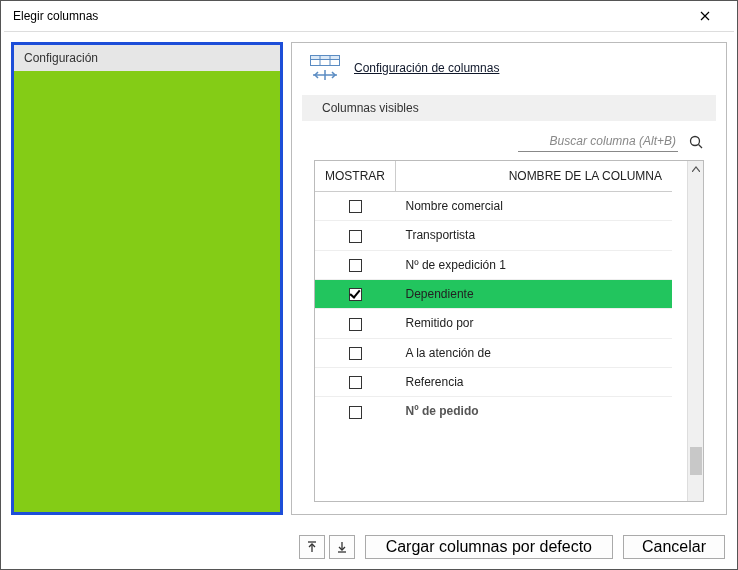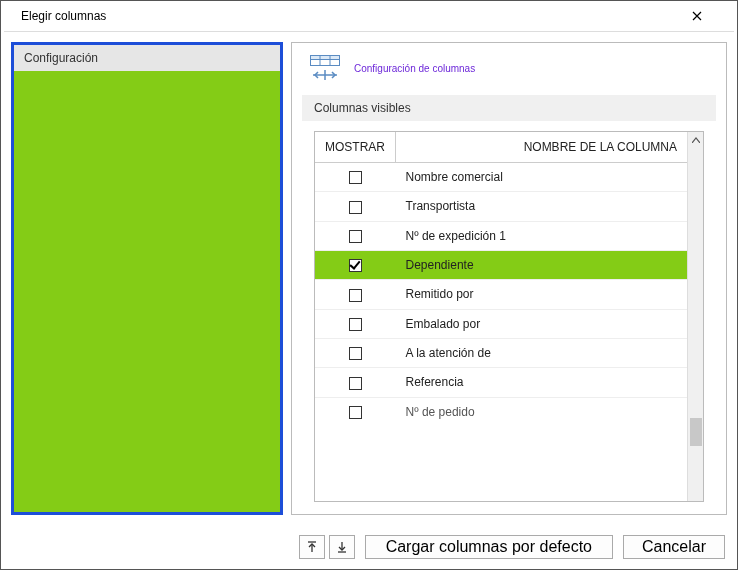--- a/index.html
+++ b/index.html
@@ -1,43 +1,43 @@
 <!DOCTYPE html>
 <html><head>
 <meta charset="utf-8">
 <style>
   * { box-sizing: border-box; font-family: "Segoe UI", Tahoma, sans-serif; font-size: 12px; }
   body { margin: 0; background: #fff; }
   .window { width: 738px; height: 570px; border: 1px solid #555; display: flex; flex-direction: column; background: #fff; }
-  .titlebar { height: 30px; display: flex; align-items: center; padding: 0 20px; }
+  .titlebar { height: 30px; display: flex; align-items: center; padding: 0 12px; }
   .titlebar .title { flex: 1; color: #000; }
   .titlebar .close { width: 40px; height: 28px; display: flex; align-items: center; justify-content: center; cursor: pointer; }
   .titlebar .close svg { width: 10px; height: 10px; }
   .hr { height: 1px; background: #ddd; margin: 0 3px; }
   .content { flex: 1; display: flex; padding: 10px; gap: 8px; min-height: 0; }
   .left-panel { width: 272px; border: 3px solid #1d4ed8; background: #84cc16; }
   .left-panel .item { background: #e6e6e6; padding: 6px 10px; color: #333; cursor: pointer; }
   .right-panel { flex: 1; border: 1px solid #bbb; background: #fff; display: flex; flex-direction: column; min-height: 0; }
   .panel-header { display: flex; align-items: center; gap: 14px; padding: 12px 18px 8px 18px; }
   .panel-header .icon-box svg { display: block; }
-  .panel-header .ptitle { font-size: 10px; color: #6d28d9; }
-  .section-bar { background: #f0f0f0; padding: 6px 12px; color: #333; margin: 6px 10px 10px 10px; }
+  .panel-header .ptitle { font-size: 12px; color: #0f172a; text-decoration: underline; }
+  .section-bar { background: #f0f0f0; padding: 6px 20px; color: #333; margin: 6px 10px 10px 10px; }
   .search-row { display: flex; justify-content: flex-end; align-items: center; padding: 0 22px 8px 0; }
   .search-row input { border: none; border-bottom: 1px solid #888; width: 160px; padding: 3px 2px; text-align: right; font-style: italic; color: #888; outline: none; }
   .search-row input::placeholder { color: #888; font-style: italic; }
   .search-row .sicon { margin-left: 10px; display: flex; }
-  .table-wrap { flex: 1; margin: 0 22px 12px 22px; border: 1px solid #bbb; display: flex; min-height: 0; }
+  .table-wrap { flex: 1; margin: 0 22px 12px 22px; border: 1px solid #bbb; display: flex; min-height: 0; gap: 15px; }
   .table-scroll { flex: 1; overflow-y: hidden; }
   table { width: 100%; border-collapse: collapse; }
   th { text-align: right; font-weight: normal; padding: 8px 10px; color: #222; border-bottom: 1px solid #ccc; background: #fff; }
   th.mcol { width: 80px; text-align: center; border-right: 1px solid #ccc; }
   td { padding: 7px 10px; border-bottom: 1px solid #eee; color: #222; }
   td.mcell { text-align: center; }
-  tr.sel td { background: #84cc16; }
-  tr.last td { border-bottom: none; color: #555; }
+  tr.sel td { background: #22c55e; }
+  tr.last td { border-bottom: none; color: #555; font-weight: bold; }
   .cb { width: 13px; height: 13px; border: 1px solid #333; display: inline-block; vertical-align: middle; position: relative; background: #fff; }
   .cb.checked::after { content: ""; position: absolute; left: 2px; top: -1px; width: 4px; height: 8px; border: solid #000; border-width: 0 2px 2px 0; transform: rotate(40deg); }
   .vscroll { width: 16px; background: #f0f0f0; border-left: 1px solid #ddd; position: relative; }
   .vscroll .arrow { position: absolute; left: 0; width: 16px; height: 16px; display: flex; align-items: center; justify-content: center; color: #555; font-size: 9px; }
   .vscroll .arrow.up { top: 0; }
   .vscroll .thumb { position: absolute; left: 2px; width: 12px; background: #c8c8c8; top: 286px; height: 28px; }
   .footer { height: 44px; display: flex; align-items: center; justify-content: flex-end; padding: 0 12px; gap: 10px; border-top: 0; }
   .sortbtns { display: flex; gap: 4px; }
   .sortbtns button { width: 26px; height: 24px; border: 1px solid #aaa; background: #fdfdfd; cursor: pointer; display: flex; align-items: center; justify-content: center; padding: 0; }
   .footer .btn { height: 24px; border: 1px solid #aaa; background: #fdfdfd; cursor: pointer; padding: 0 18px; font-size: 16px; }
@@ -74,20 +74,29 @@
             <path d="M8 17 L5 20 L8 23" fill="none" stroke="#5a8bc2" stroke-width="1.5"></path>
             <path d="M22 17 L25 20 L22 23" fill="none" stroke="#5a8bc2" stroke-width="1.5"></path>
             <line x1="15" y1="15" x2="15" y2="25" stroke="#5a8bc2" stroke-width="1.5"></line>
           </svg>
         </div>
         <div class="ptitle">Configuración de columnas</div>
       </div>
 
       <div class="section-bar">Columnas visibles</div>
 
+      <div class="search-row">
+        <input type="text" placeholder="Buscar columna (Alt+B)" style="">
+        <div class="sicon">
+          <svg width="16" height="16" viewBox="0 0 16 16">
+              <circle cx="7" cy="7" r="4.5" fill="none" stroke="#333" stroke-width="1.3"></circle>
+              <line x1="10.5" y1="10.5" x2="14" y2="14" stroke="#333" stroke-width="1.3"></line>
+            </svg>
+        </div>
+      </div>
 
       <div class="table-wrap">
         <div class="table-scroll">
           <table>
             <thead>
               <tr>
                 <th class="mcol">MOSTRAR</th>
                 <th>NOMBRE DE LA COLUMNA</th>
               </tr>
             </thead>
@@ -104,24 +113,20 @@
                   <td class="mcell"><span class="cb"></span></td>
                   <td>Nº de expedición 1</td>
                 </tr>
                 <tr class="sel">
                   <td class="mcell"><span class="cb checked"></span></td>
                   <td>Dependiente</td>
                 </tr>
                 <tr>
                   <td class="mcell"><span class="cb"></span></td>
                   <td>Remitido por</td>
-                </tr>
-                <tr>
-                  <td class="mcell"><span class="cb"></span></td>
-                  <td>Embalado por</td>
                 </tr>
                 <tr>
                   <td class="mcell"><span class="cb"></span></td>
                   <td>A la atención de</td>
                 </tr>
                 <tr>
                   <td class="mcell"><span class="cb"></span></td>
                   <td>Referencia</td>
                 </tr>
                 <tr class="last">

